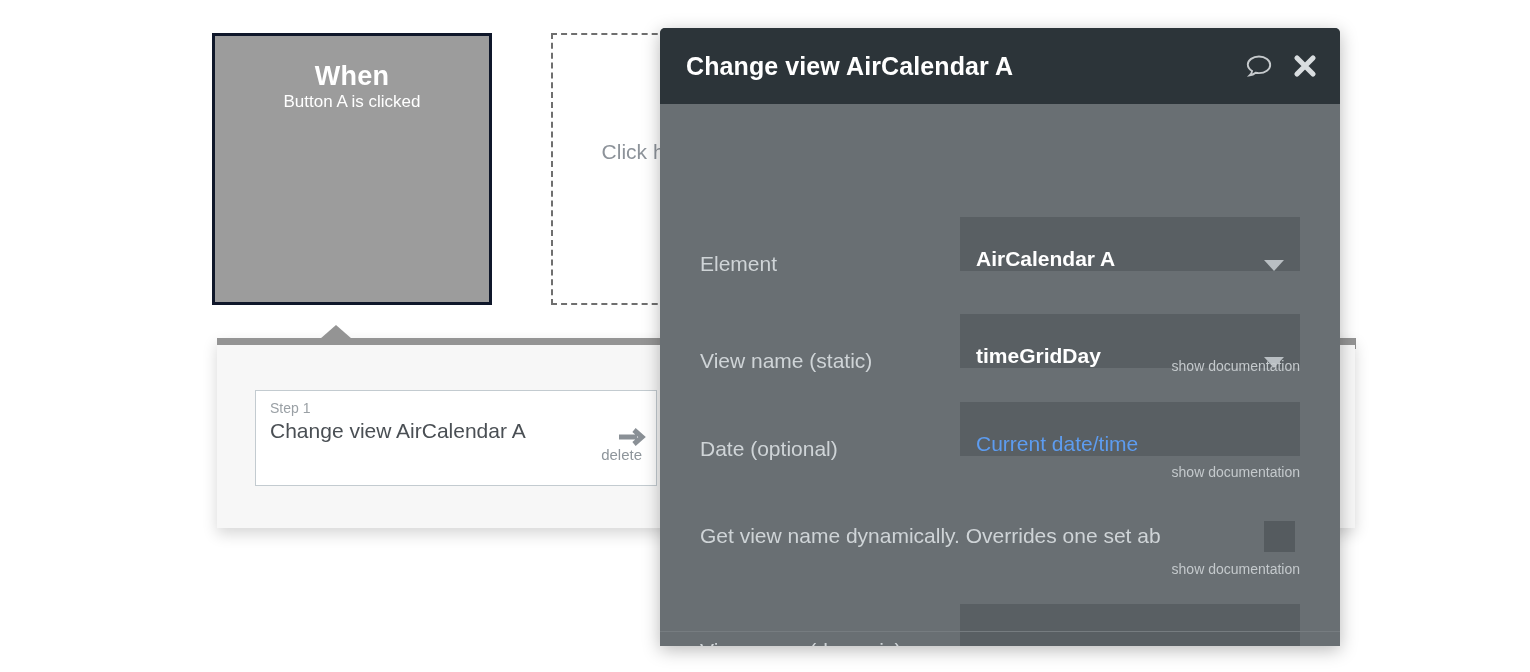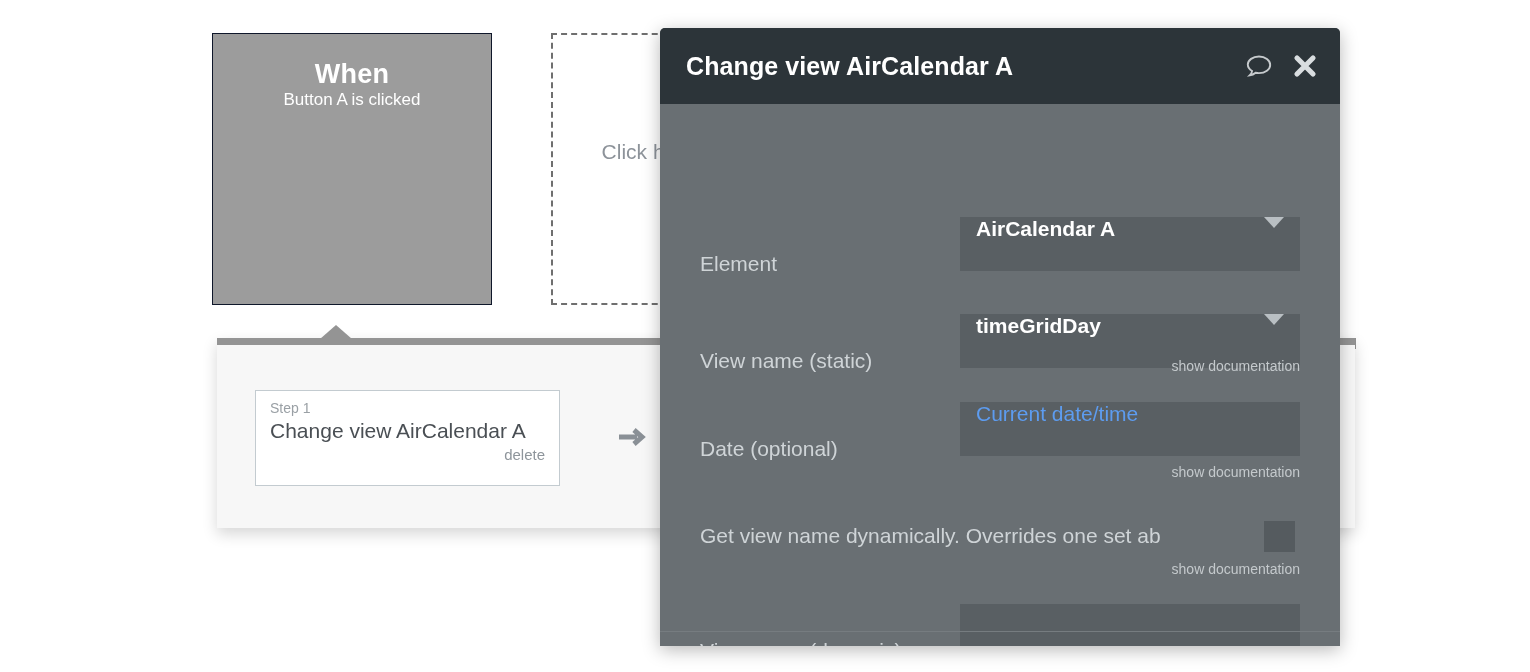--- a/index.html
+++ b/index.html
@@ -24,21 +24,21 @@
   }
 
   
   #when-block {
     position: absolute;
     left: 212px;
     top: 33px;
     width: 280px;
     height: 272px;
     background: #9c9c9c;
-    border: 1px solid #0f172a;
+    border: 3px solid #0f172a;
     box-sizing: border-box;
     text-align: center;
     color: #ffffff;
   }
   #when-title {
     margin-top: 26px;
     font-size: 27px;
     font-weight: bold;
     letter-spacing: 0.2px;
     line-height: 1.1;
@@ -96,21 +96,21 @@
     border-left: 16px solid transparent;
     border-right: 16px solid transparent;
     border-bottom: 14px solid #949494;
   }
 
   
   #step-card {
     position: absolute;
     left: 38px;
     top: 52px;
-    width: 305px;
+    width: 402px;
     height: 96px;
     background: #ffffff;
     border: 1px solid #c3cbd0;
     box-sizing: border-box;
     padding: 8px 14px 0 14px;
   }
   #step-number {
     font-size: 14px;
     color: #9aa0a5;
     line-height: 1.3;
@@ -203,21 +203,21 @@
     margin-top: 40px;
   }
   .prop-field {
     position: absolute;
     left: 300px;
     width: 340px;
     height: 54px;
     background: #595f63;
     box-sizing: border-box;
     display: flex;
-    align-items: flex-start;
+    align-items: flex-end;
     padding: 0 16px;
   }
   .field-text {
     font-size: 21px;
     color: #ffffff;
     font-weight: bold;
     flex: 1;
     white-space: nowrap;
     overflow: hidden;
   }

